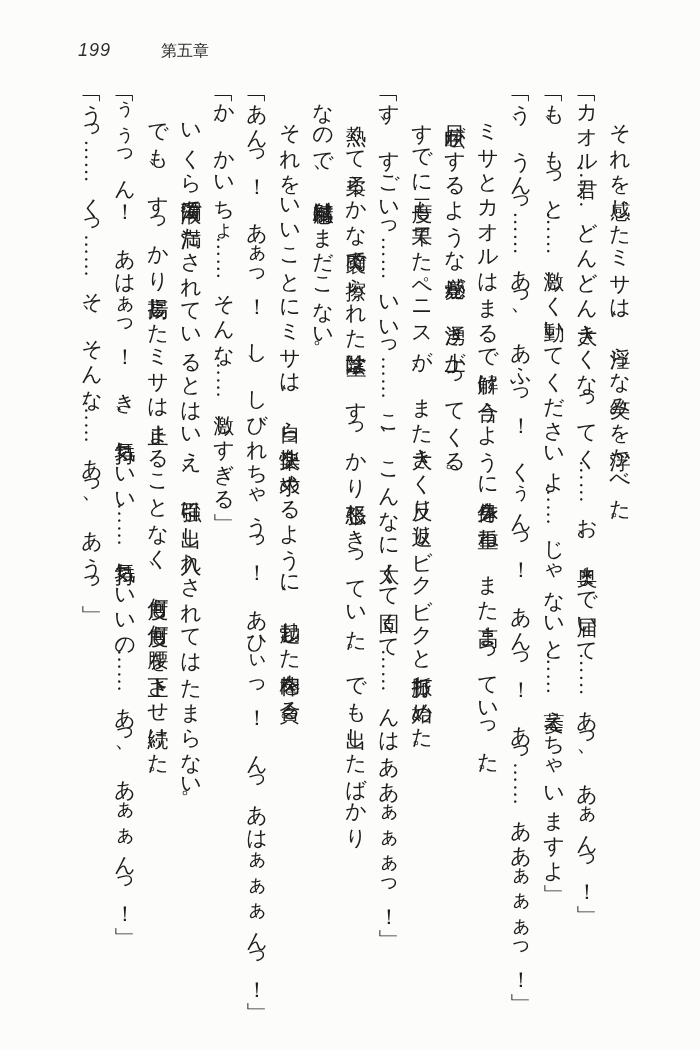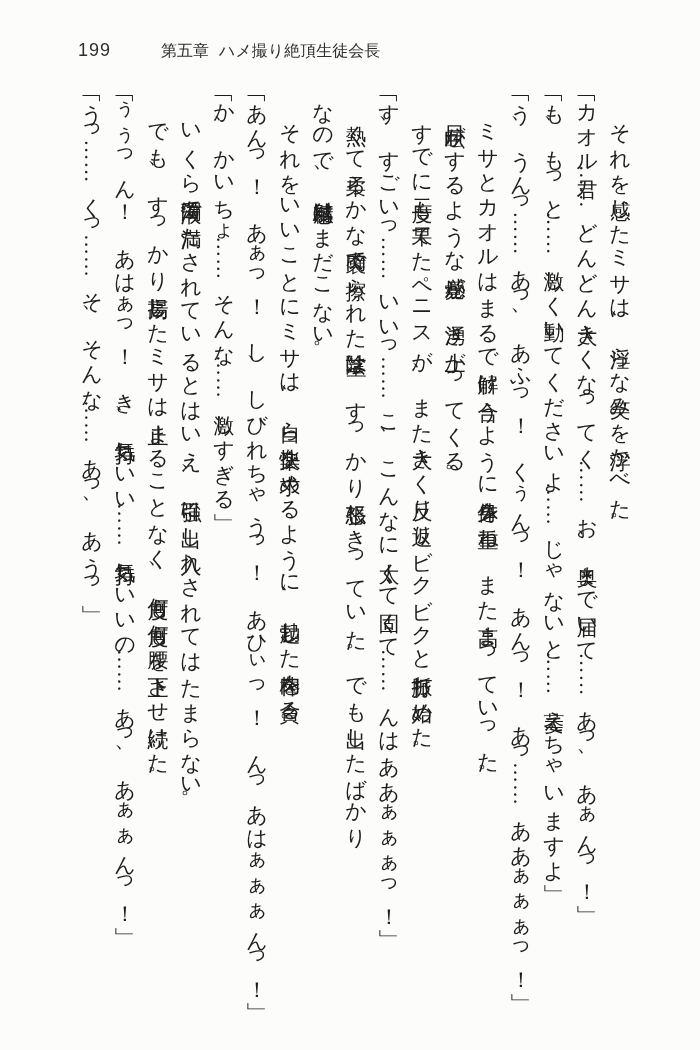--- a/index.html
+++ b/index.html
@@ -24,20 +24,21 @@
     left: 78px;
     display: flex;
     align-items: baseline;
     font-family: "Liberation Sans", "DejaVu Sans", sans-serif;
     color: #2e2e2e;
   }
   .running-header .page-number {
     font-size: 18px;
     letter-spacing: 1px;
     margin-right: 18px;
+    font-style: italic;
   }
   .running-header .chapter {
     font-size: 16px;
     margin-right: 10px;
     margin-left: 32px;
   }
   .running-header .chapter-title {
     font-size: 16px;
   }
   .body-text {
@@ -62,21 +63,20 @@
   }
 </style>
 </head>
 <body>
 
 <div class="page">
 
   <div class="running-header">
     <span class="page-number">199</span>
     <span class="chapter">第五章</span>
-    <span class="chapter-title">ハメ撮り絶頂生徒会長</span>
   </div>
 
   <div class="body-text">
       <p class="para indent">それを感じたミサは、淫らな笑みを浮かべた。</p>
       <p class="para">「カオル君……どんどん大きくなってく……お、奥まで届いて……あっ、あぁんっ！」</p>
       <p class="para">「も、もっと……激しく動いてくださいよ……じゃないと……萎えちゃいますよ」</p>
       <p class="para">「う、うんっ……あっ、あふっ！　くぅんっ！　あんっ！　あっ……ああぁぁぁっ！」</p>
       <p class="para indent">ミサとカオルはまるで解け合うように身体を重ね、また高まっていった。</p>
       <p class="para indent">目眩がするような感覚が、湧き上がってくる。</p>
       <p class="para indent">すでに二度も果てたペニスが、また大きく反り返りビクビクと脈打ち始めた。</p>

